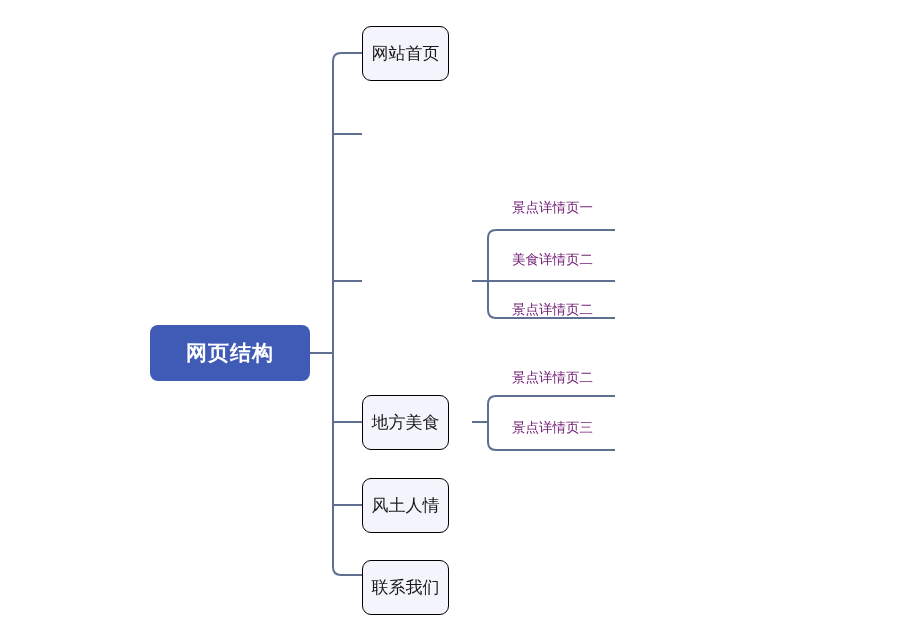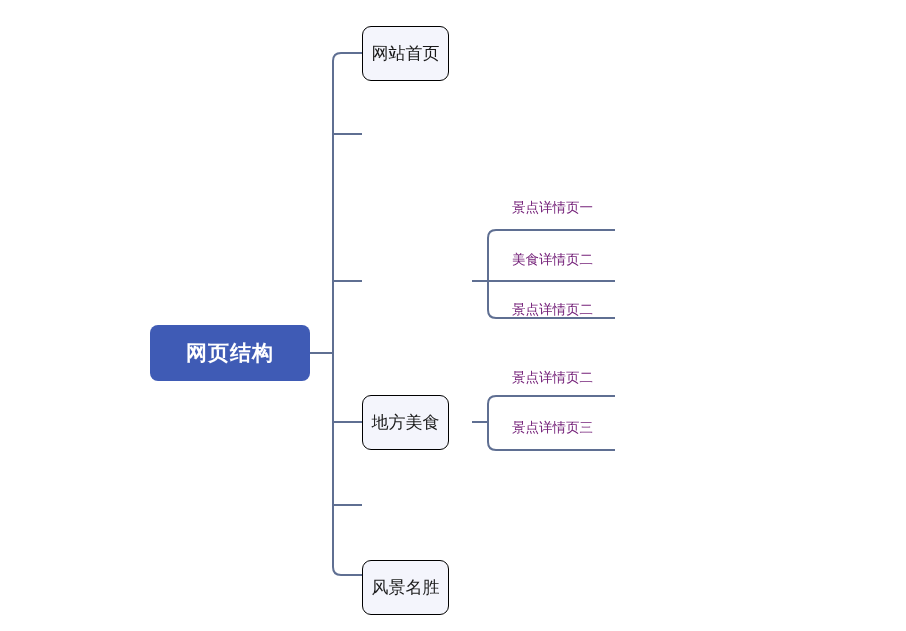--- a/index.html
+++ b/index.html
@@ -98,23 +98,26 @@
   <div class="node branch-node" style="top:26px">
     <span>网站首页</span>
   </div>
 
 
 
   <div class="node branch-node" style="top:395px">
     <span>地方美食</span>
   </div>
 
+  <div class="node branch-node" style="top:478px">
+    <span>风土人情</span>
+  </div>
 
   <div class="node branch-node" style="top:560px">
-    <span>风景名胜</span>
+    <span>联系我们</span>
   </div>
 
   <div class="leaf-node" style="left:512px; top:199px">景点详情页一</div>
 
   <div class="leaf-node" style="left:512px; top:251px">美食详情页二</div>
 
   <div class="leaf-node" style="left:512px; top:301px">景点详情页二</div>
 
   <div class="leaf-node" style="left:512px; top:369px">景点详情页二</div>
 

